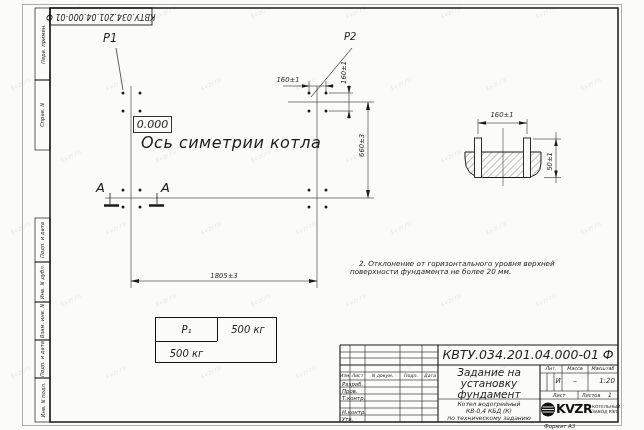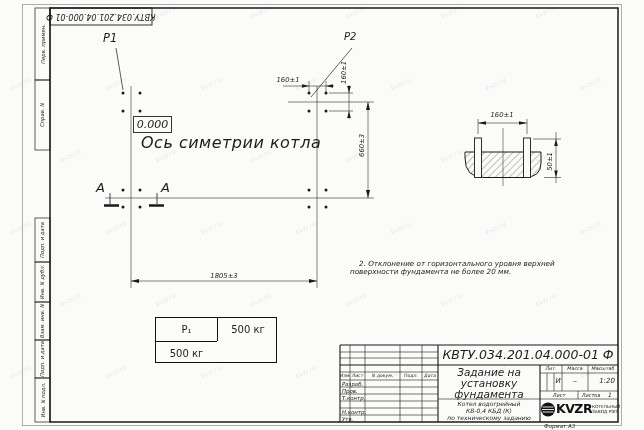--- a/index.html
+++ b/index.html
@@ -11,21 +11,21 @@
   .t{position:absolute;z-index:3;font-style:italic;color:#1c1c1c;white-space:nowrap;line-height:1;}
   .tc{text-align:center;}
   .r90{transform:rotate(-90deg);}
   .mbox{position:absolute;left:35px;width:15px;display:flex;align-items:center;justify-content:center;z-index:3;}
   .mbox span{transform:rotate(-90deg);font-size:5.3px;font-style:italic;color:#222;white-space:nowrap;}
   .stampbox{position:absolute;left:50px;top:8px;width:102px;height:17px;display:flex;align-items:center;justify-content:center;z-index:3;}
   .stampbox span{transform:rotate(180deg);font-size:8px;font-style:italic;color:#1c1c1c;white-space:nowrap;}
   .ebox{position:absolute;left:133px;top:116px;width:37px;height:15px;border:0.8px solid #333;display:flex;align-items:center;justify-content:center;z-index:3;background:rgba(251,251,250,0.6);}
   .ebox span{font-size:11px;font-style:italic;color:#1c1c1c;}
   .ltable{position:absolute;left:155px;top:317px;width:122px;height:46px;display:grid;grid-template-columns:61px 61px;grid-template-rows:23px 23px;border:1.1px solid #111;box-sizing:border-box;z-index:3;}
-  .ltable div{display:flex;align-items:center;justify-content:center;color:#1c1c1c;border-left:1.1px solid #111;border-top:1.1px solid #111;box-sizing:border-box;font-size:10px;}
+  .ltable div{display:flex;align-items:center;justify-content:center;font-style:italic;color:#1c1c1c;border-left:1.1px solid #111;border-top:1.1px solid #111;box-sizing:border-box;font-size:10px;}
   .ltable div:nth-child(odd){border-left:none;}
   .ltable div:nth-child(-n+2){border-top:none;}
   .notes{position:absolute;left:350px;top:260px;width:240px;z-index:3;}
   .notes p{margin:0;font-style:italic;font-size:7.2px;line-height:8.3px;color:#1c1c1c;text-indent:9px;}
 </style>
 </head>
 <body>
 
 <div class="sheet">
 
@@ -213,21 +213,21 @@
   <div class="t tc" style="left:365px;top:374px;width:35px;font-size:4.6px;">N докум.</div>
   <div class="t tc" style="left:400px;top:374px;width:22px;font-size:4.6px;">Подп.</div>
   <div class="t tc" style="left:422px;top:374px;width:16px;font-size:4.6px;">Дата</div>
   <div class="t" style="left:342px;top:381.5px;font-size:5.4px;">Разраб.</div>
   <div class="t" style="left:342px;top:388.5px;font-size:5.4px;">Пров.</div>
   <div class="t" style="left:342px;top:395.5px;font-size:5.4px;">Т.контр.</div>
   <div class="t" style="left:342px;top:409.5px;font-size:5.4px;">Н.контр.</div>
   <div class="t" style="left:342px;top:416.5px;font-size:5.4px;">Утв.</div>
   <div class="t tc" style="left:438px;top:367px;width:102px;font-size:10.5px;">Задание на</div>
   <div class="t tc" style="left:438px;top:378px;width:102px;font-size:10.5px;">установку</div>
-  <div class="t tc" style="left:438px;top:389px;width:102px;font-size:10.5px;">фундамента</div>
+  <div class="t tc" style="left:438px;top:389px;width:102px;font-size:10.5px;">фундамент</div>
   <div class="t tc" style="left:438px;top:401px;width:102px;font-size:6px;">Котел водогрейный</div>
   <div class="t tc" style="left:438px;top:408px;width:102px;font-size:6px;">КВ-0,4 КБД (К)</div>
   <div class="t tc" style="left:438px;top:415px;width:102px;font-size:6px;">по техническому заданию</div>
   <div class="t tc" style="left:540px;top:367px;width:22px;font-size:4.8px;">Лит.</div>
   <div class="t tc" style="left:562px;top:367px;width:26px;font-size:4.8px;">Масса</div>
   <div class="t tc" style="left:588px;top:367px;width:30px;font-size:4.8px;">Масштаб</div>
   <div class="t tc" style="left:554px;top:378px;width:8px;font-size:7px;">И</div>
   <div class="t tc" style="left:562px;top:378px;width:26px;font-size:8px;">–</div>
   <div class="t tc" style="left:588px;top:378px;width:38px;font-size:7px;">1:20</div>
   <div class="t tc" style="left:540px;top:392.5px;width:38px;font-size:5px;">Лист</div>

